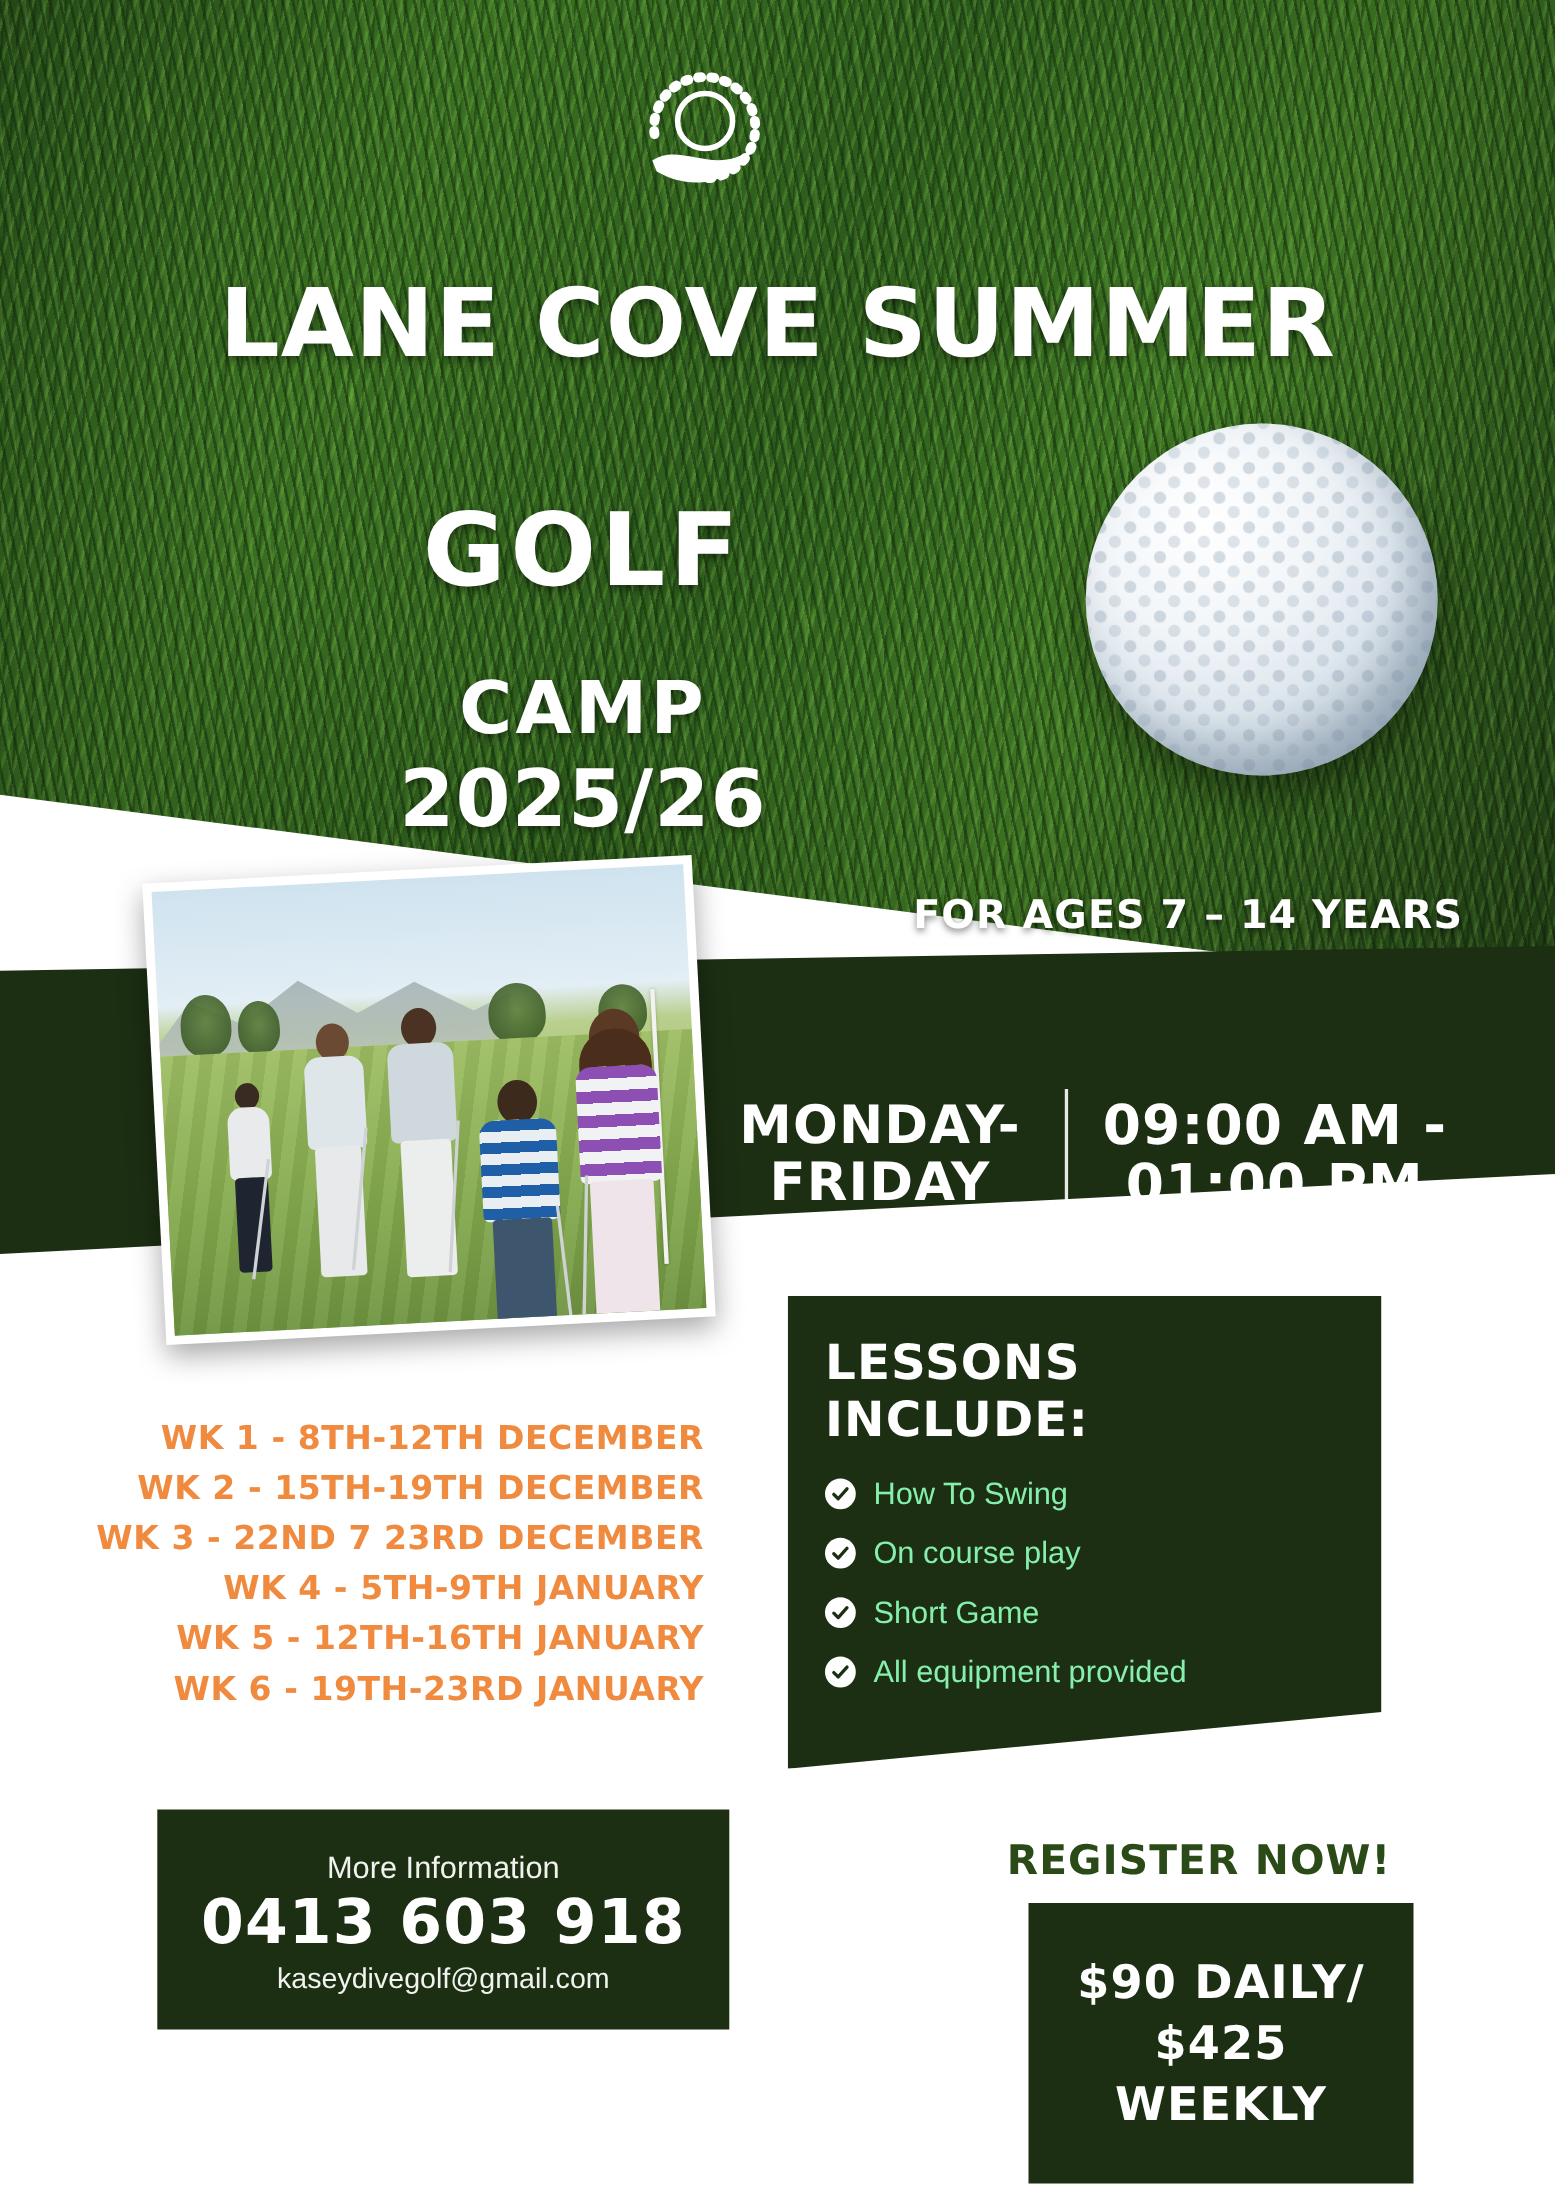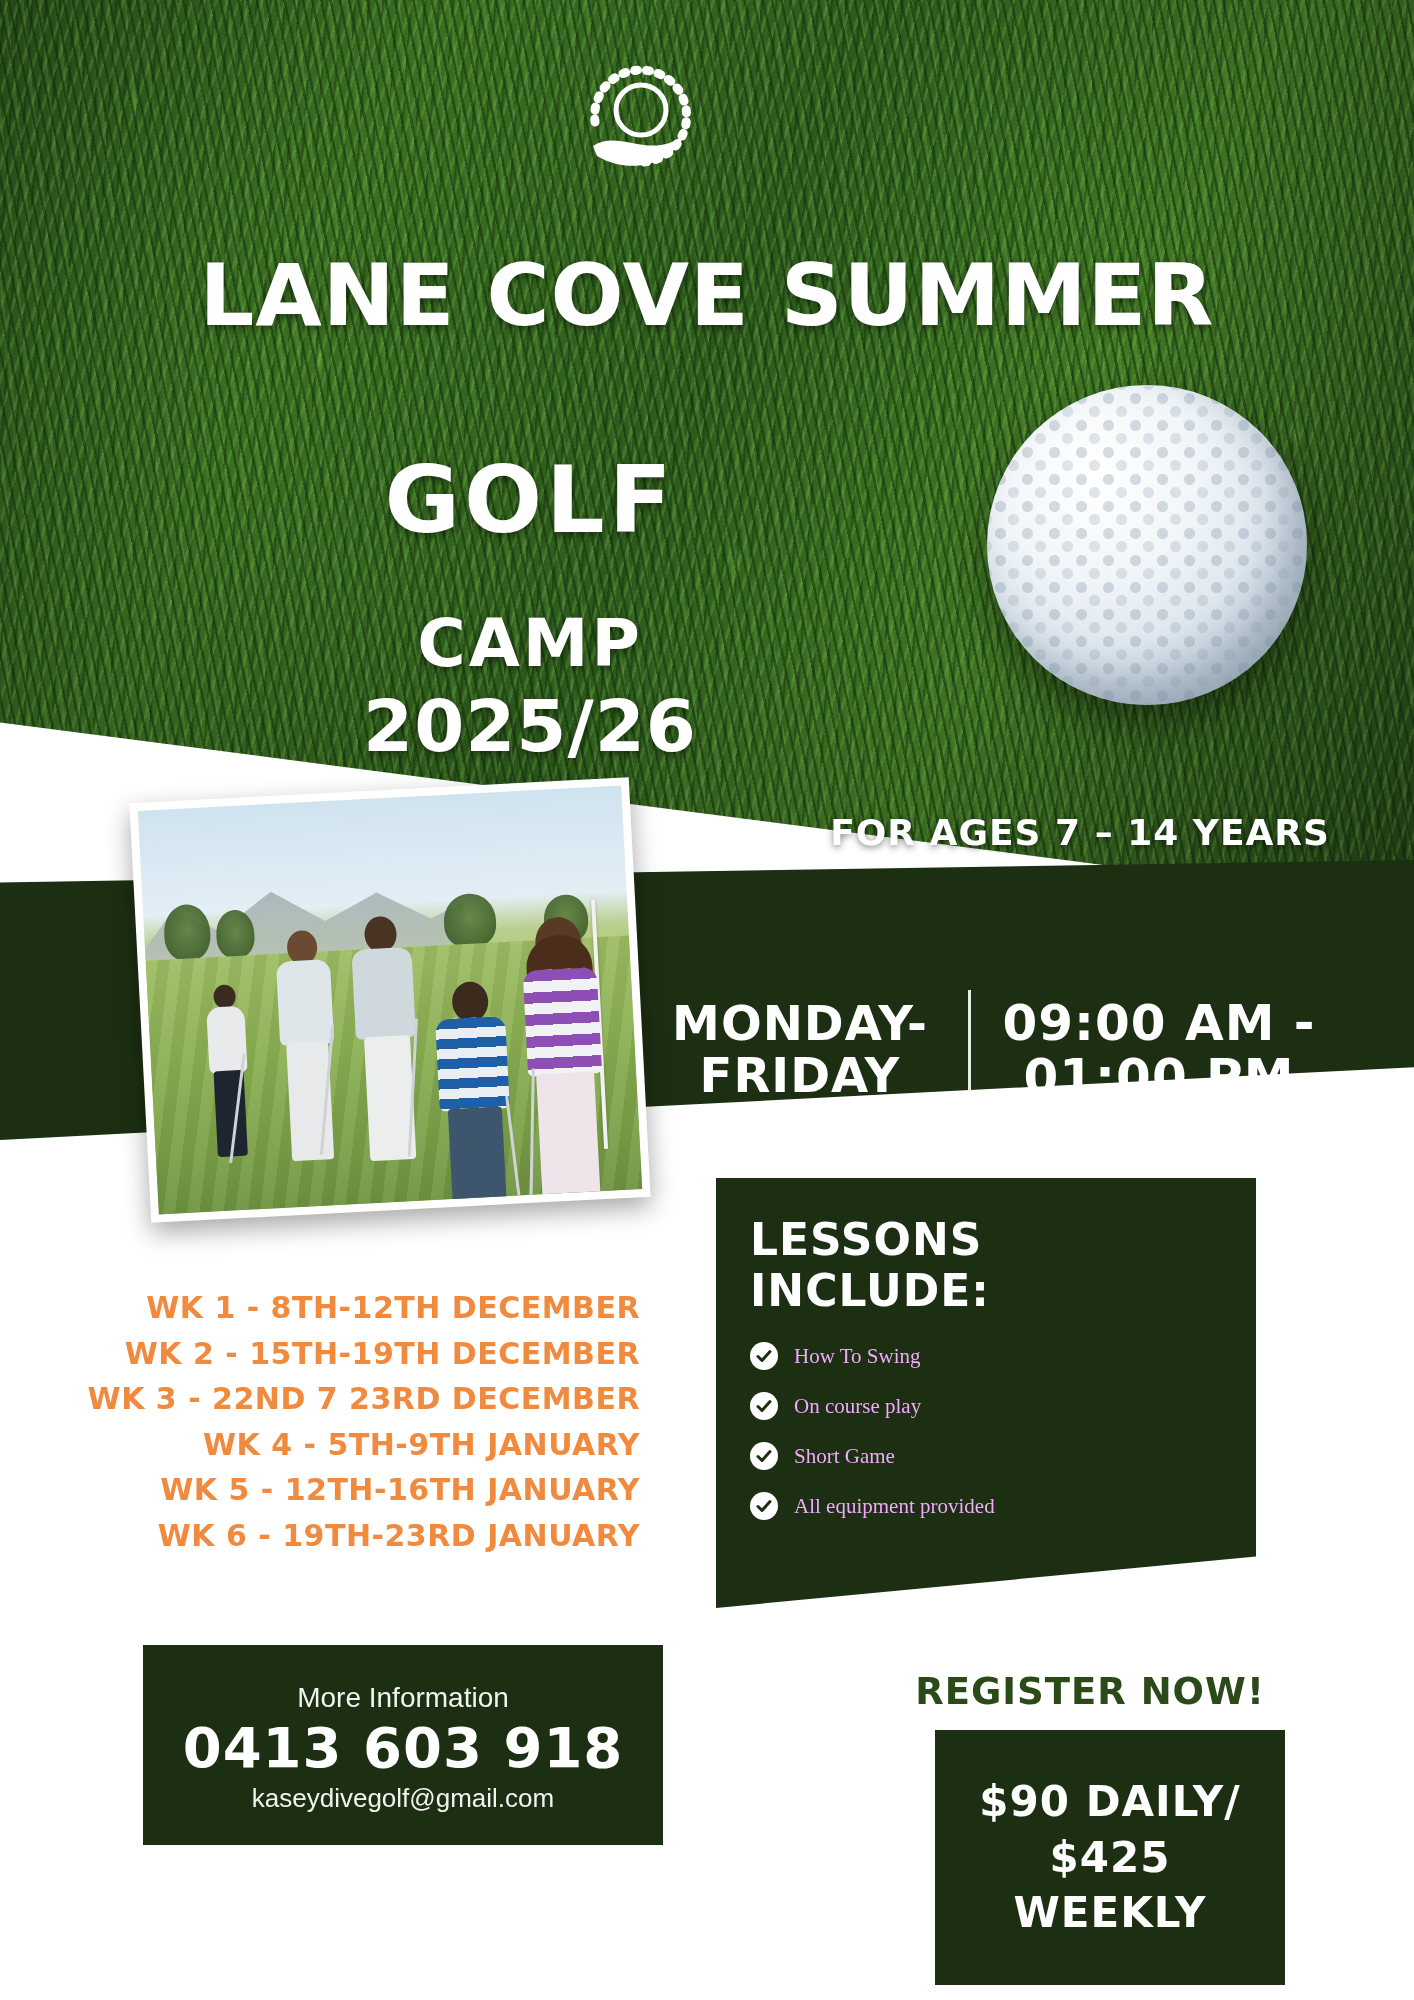--- a/index.html
+++ b/index.html
@@ -283,23 +283,23 @@
   }
   .tick {
     flex: 0 0 auto;
     width: 28px; height: 28px;
     border-radius: 50%;
     background: #ffffff;
     display: flex; align-items: center; justify-content: center;
   }
   .tick svg { display: block; }
   .lesson-label {
-    font-family: Liberation Serif, serif;
-    font-size: 21px;
-    color: #f0abfc;
+    font-family: Liberation Sans, sans-serif;
+    font-size: 28px;
+    color: #86efac;
   }
 
   
   .weeks {
     position: absolute;
     left: 60px; top: 1285px;
     width: 580px;
     text-align: right;
   }
   .week-line {

